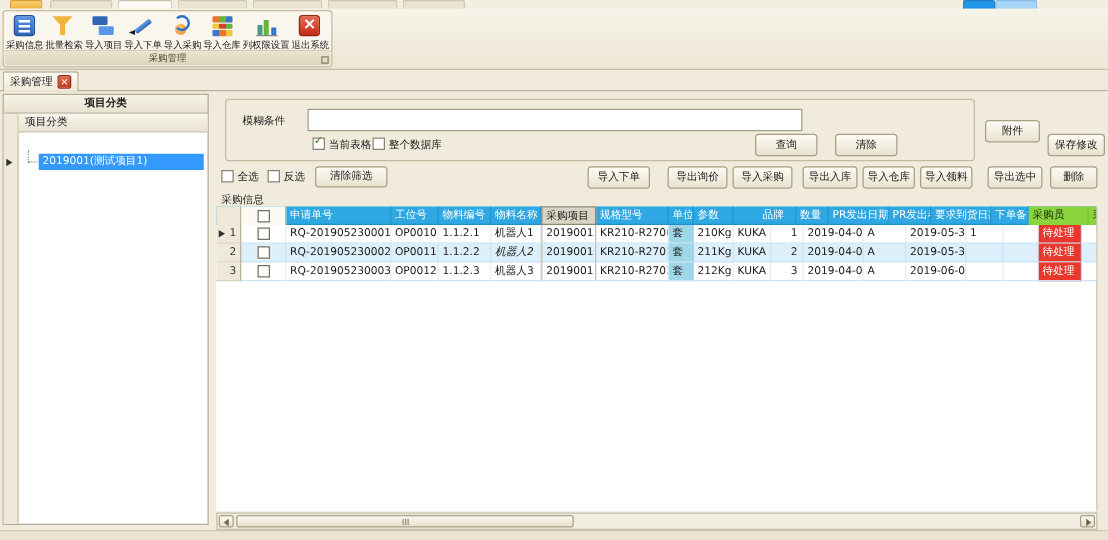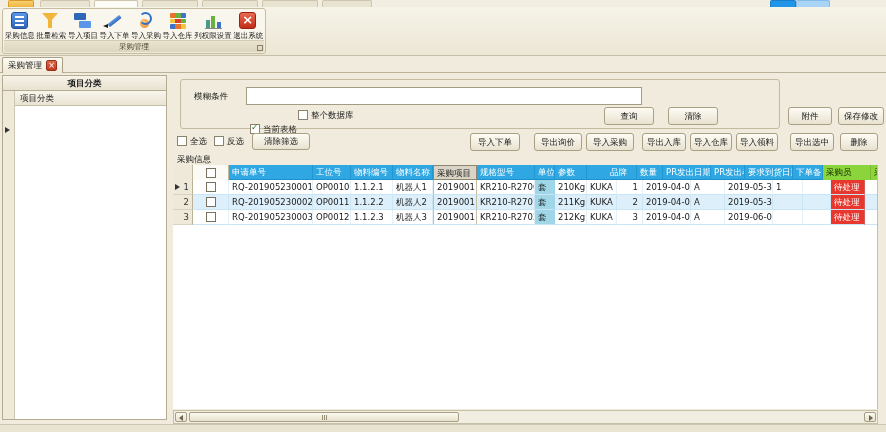--- a/index.html
+++ b/index.html
@@ -194,34 +194,38 @@
     <span class="closebox">×</span>
   </div>
 </div>
 
 <div class="lcaption">项目分类</div>
 <div class="treebox">
   <div class="tgutter">
     <span class="gutter-arrow"></span>
   </div>
   <div class="thead">项目分类</div>
+  <div class="tnode2">
+    <span class="tconn"></span>
+    <span class="tsel">2019001(测试项目1)</span>
+  </div>
 </div>
 
 <div class="sgroup"></div>
 <div class="flabel">模糊条件</div>
 <input class="finput" value="" style="">
-<div class="cbrow" style="position:absolute;left:250px;top:124px;">
+<div class="cbrow" style="position:absolute;left:250px;top:110px;">
   <span class="cbx2 checked"></span><span class="cblabel">当前表格</span>
 </div>
 <div class="cbrow" style="position:absolute;left:298px;top:110px;">
   <span class="cbx2"></span><span class="cblabel">整个数据库</span>
 </div>
 <div class="btn" style="left:604px;top:107px;width:50px;">查询</div>
 <div class="btn" style="left:668px;top:107px;width:50px;">清除</div>
-<div class="btn" style="left:788px;top:107px;width:44px;">附件</div>
+<div class="btn" style="left:788px;top:96px;width:44px;">附件</div>
 <div class="btn" style="left:838px;top:107px;width:46px;">保存修改</div>
 
 <div class="cbrow" style="position:absolute;left:177px;top:136px;">
   <span class="cbx2"></span><span class="cblabel">全选</span>
 </div>
 <div class="cbrow" style="position:absolute;left:214px;top:136px;">
   <span class="cbx2"></span><span class="cblabel">反选</span>
 </div>
 <div class="btn" style="left:252px;top:133px;width:58px;height:17px;line-height:15px;">清除筛选</div>
 <div class="btn" style="left:470px;top:133px;width:50px;">导入下单</div>
@@ -287,21 +291,21 @@
     <div class="g-row alt">
       <div class="g-c ind" style="width: 20px;">
         <span class="rnum">2</span>
       </div>
       <div class="g-c s-check" style="width: 36px;">
         <span class="cbx"></span>
       </div>
       <div class="g-c" style="width: 84px;">RQ-201905230002</div>
       <div class="g-c" style="width: 38px;">OP0011</div>
       <div class="g-c" style="width: 42px;">1.1.2.2</div>
-      <div class="g-c" style="width: 40px;">机器人2</div>
+      <div class="g-c" style="width: 40px; font-style: italic;">机器人2</div>
       <div class="g-c s-pressed" style="width: 44px;">2019001</div>
       <div class="g-c" style="width: 58px;">KR210-R2701</div>
       <div class="g-c s-unit" style="width: 20px;">套</div>
       <div class="g-c" style="width: 32px;">211Kg</div>
       <div class="g-c" style="width: 30px;">KUKA</div>
       <div class="g-c" style="width: 26px; text-align: right; padding-right: 4px;">2</div>
       <div class="g-c" style="width: 48px;">2019-04-06</div>
       <div class="g-c" style="width: 34px;">A</div>
       <div class="g-c" style="width: 48px;">2019-05-31</div>
       <div class="g-c" style="width: 30px;"></div>

